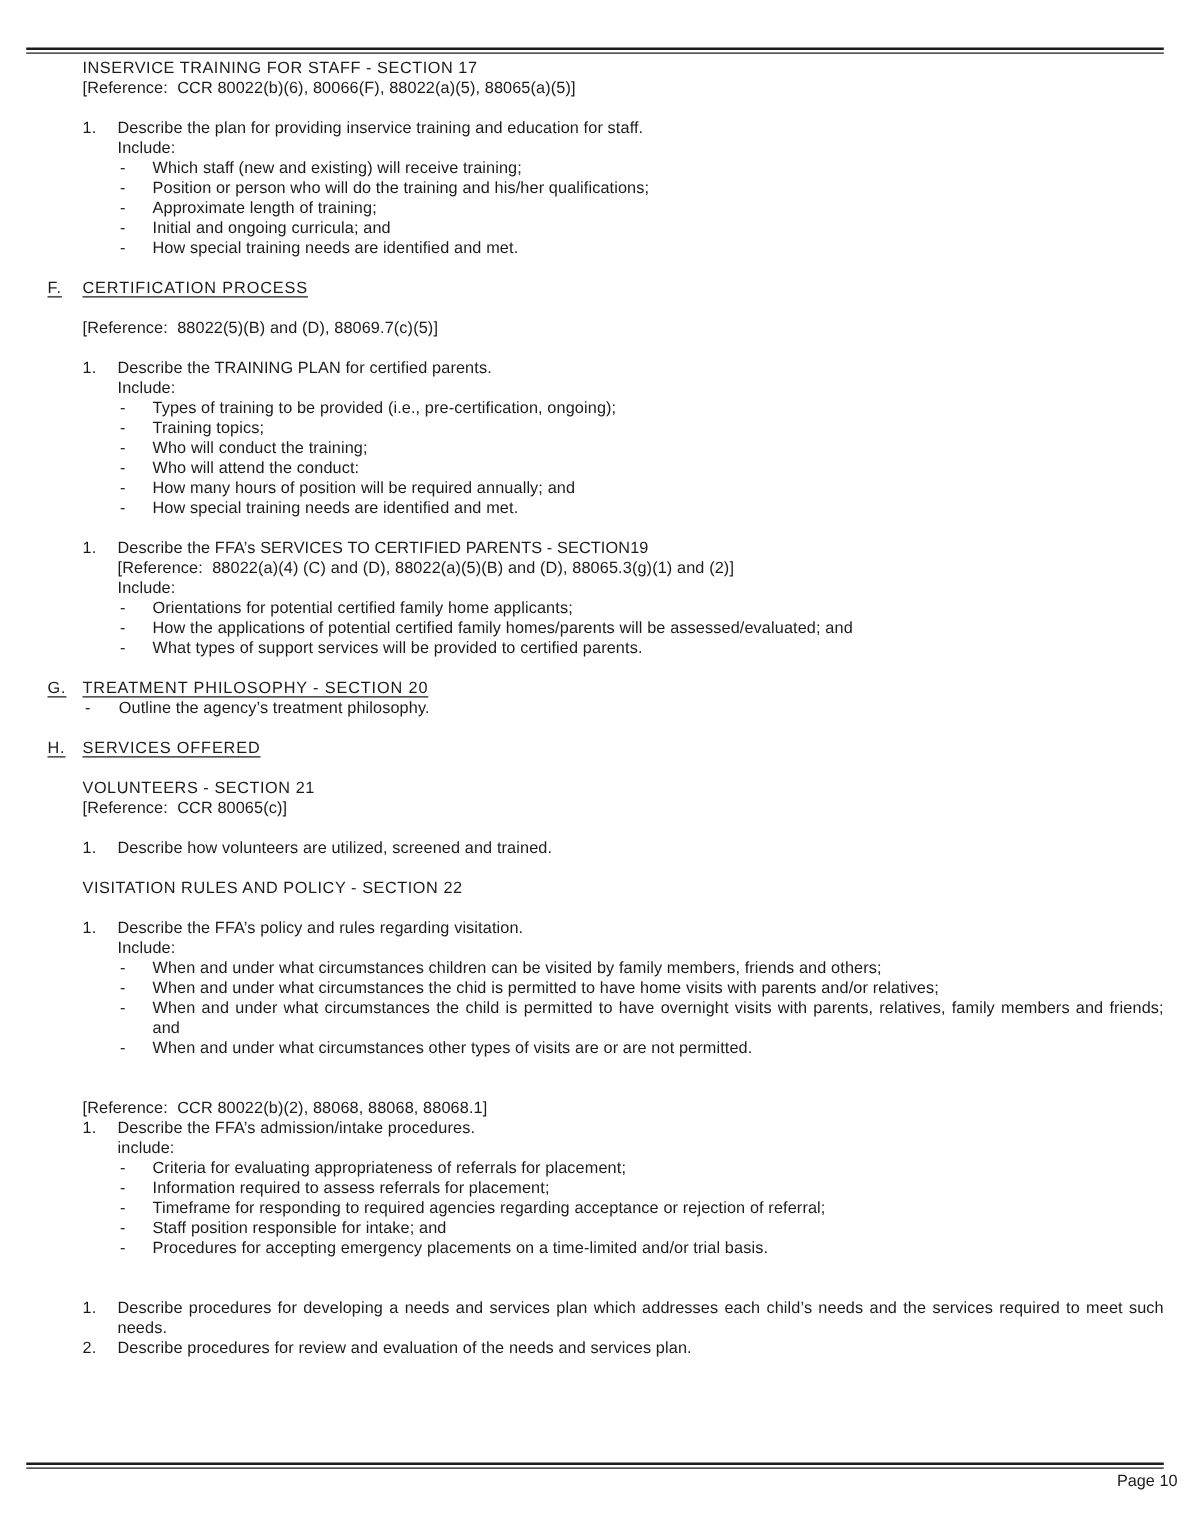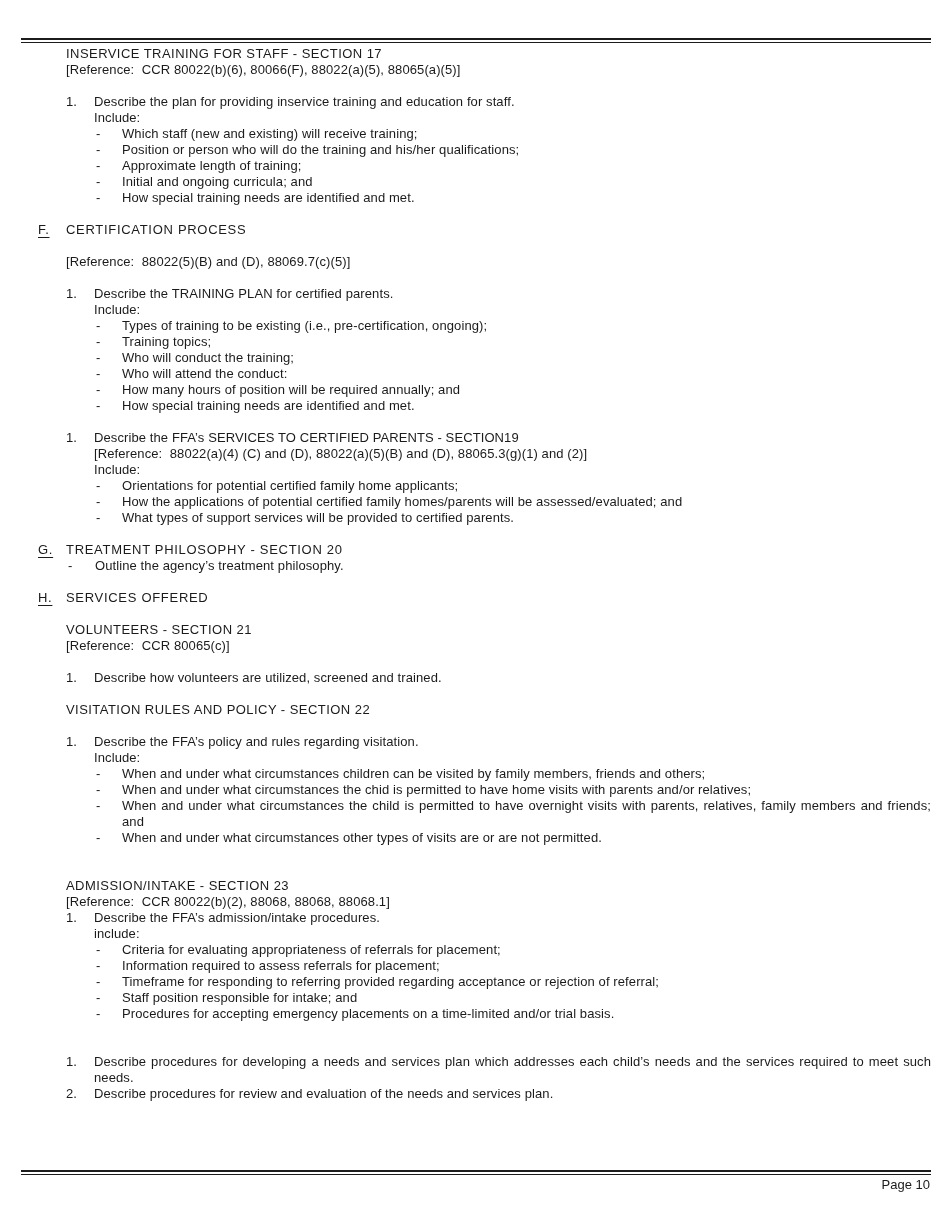--- a/index.html
+++ b/index.html
@@ -35,33 +35,34 @@
   .section-title { letter-spacing: 0.45px; }
   .blank { height: 16px; }
   .heading-row { display: flex; margin-left: -28px; }
   .heading-letter {
     flex: 0 0 28px;
     text-decoration: underline;
     text-underline-offset: 3px;
     letter-spacing: 0.7px;
   }
   .heading-title {
+    text-decoration: underline;
     text-underline-offset: 3px;
     letter-spacing: 0.7px;
     white-space: pre-wrap;
   }
   .row { display: flex; }
   .num { flex: 0 0 28px; white-space: pre; }
   .dash { flex: 0 0 28px; padding-left: 2px; box-sizing: border-box; }
   .gdash { flex: 0 0 29px; padding-left: 2px; box-sizing: border-box; }
   .text { flex: 1 1 auto; text-align: justify; white-space: pre-wrap; }
   .footer {
     position: absolute;
     top: 1177px;
-    right: 20px;
+    right: 8px;
     font-size: 13px;
     line-height: 16px;
   }
 </style>
 </head>
 <body>
 
 <div class="page">
   <div class="rule rule-top"></div>
   <div class="content">
@@ -116,21 +117,21 @@
           <span class="num">1.</span>
           <span class="text">Describe the TRAINING PLAN for certified parents.</span>
         </div>
         <div class="row">
           <span class="num">&nbsp;</span>
           <span class="text">Include:</span>
         </div>
         <div class="row">
           <span class="num">&nbsp;</span>
           <span class="dash">-</span>
-          <span class="text">Types of training to be existing (i.e., pre-certification, ongoing);</span>
+          <span class="text">Types of training to be provided (i.e., pre-certification, ongoing);</span>
         </div>
         <div class="row">
           <span class="num">&nbsp;</span>
           <span class="dash">-</span>
           <span class="text">Training topics;</span>
         </div>
         <div class="row">
           <span class="num">&nbsp;</span>
           <span class="dash">-</span>
           <span class="text">Who will conduct the training;</span>
@@ -233,21 +234,20 @@
           <span class="text">When and under what circumstances the child is permitted to have overnight visits with parents, relatives, family members and friends; and</span>
         </div>
         <div class="row">
           <span class="num">&nbsp;</span>
           <span class="dash">-</span>
           <span class="text">When and under what circumstances other types of visits are or are not permitted.</span>
         </div>
       </div>
       <div class="line blank">&nbsp;</div>
       <div class="line blank">&nbsp;</div>
-      <div class="line section-title">ADMISSION/INTAKE - SECTION 23</div>
       <div class="line reference">[Reference:  CCR 80022(b)(2), 88068, 88068, 88068.1]</div>
       <div class="numbered">
         <div class="row">
           <span class="num">1.</span>
           <span class="text">Describe the FFA’s admission/intake procedures.</span>
         </div>
         <div class="row">
           <span class="num">&nbsp;</span>
           <span class="text">include:</span>
         </div>
@@ -257,21 +257,21 @@
           <span class="text">Criteria for evaluating appropriateness of referrals for placement;</span>
         </div>
         <div class="row">
           <span class="num">&nbsp;</span>
           <span class="dash">-</span>
           <span class="text">Information required to assess referrals for placement;</span>
         </div>
         <div class="row">
           <span class="num">&nbsp;</span>
           <span class="dash">-</span>
-          <span class="text">Timeframe for responding to referring provided regarding acceptance or rejection of referral;</span>
+          <span class="text">Timeframe for responding to required agencies regarding acceptance or rejection of referral;</span>
         </div>
         <div class="row">
           <span class="num">&nbsp;</span>
           <span class="dash">-</span>
           <span class="text">Staff position responsible for intake; and</span>
         </div>
         <div class="row">
           <span class="num">&nbsp;</span>
           <span class="dash">-</span>
           <span class="text">Procedures for accepting emergency placements on a time-limited and/or trial basis.</span>

